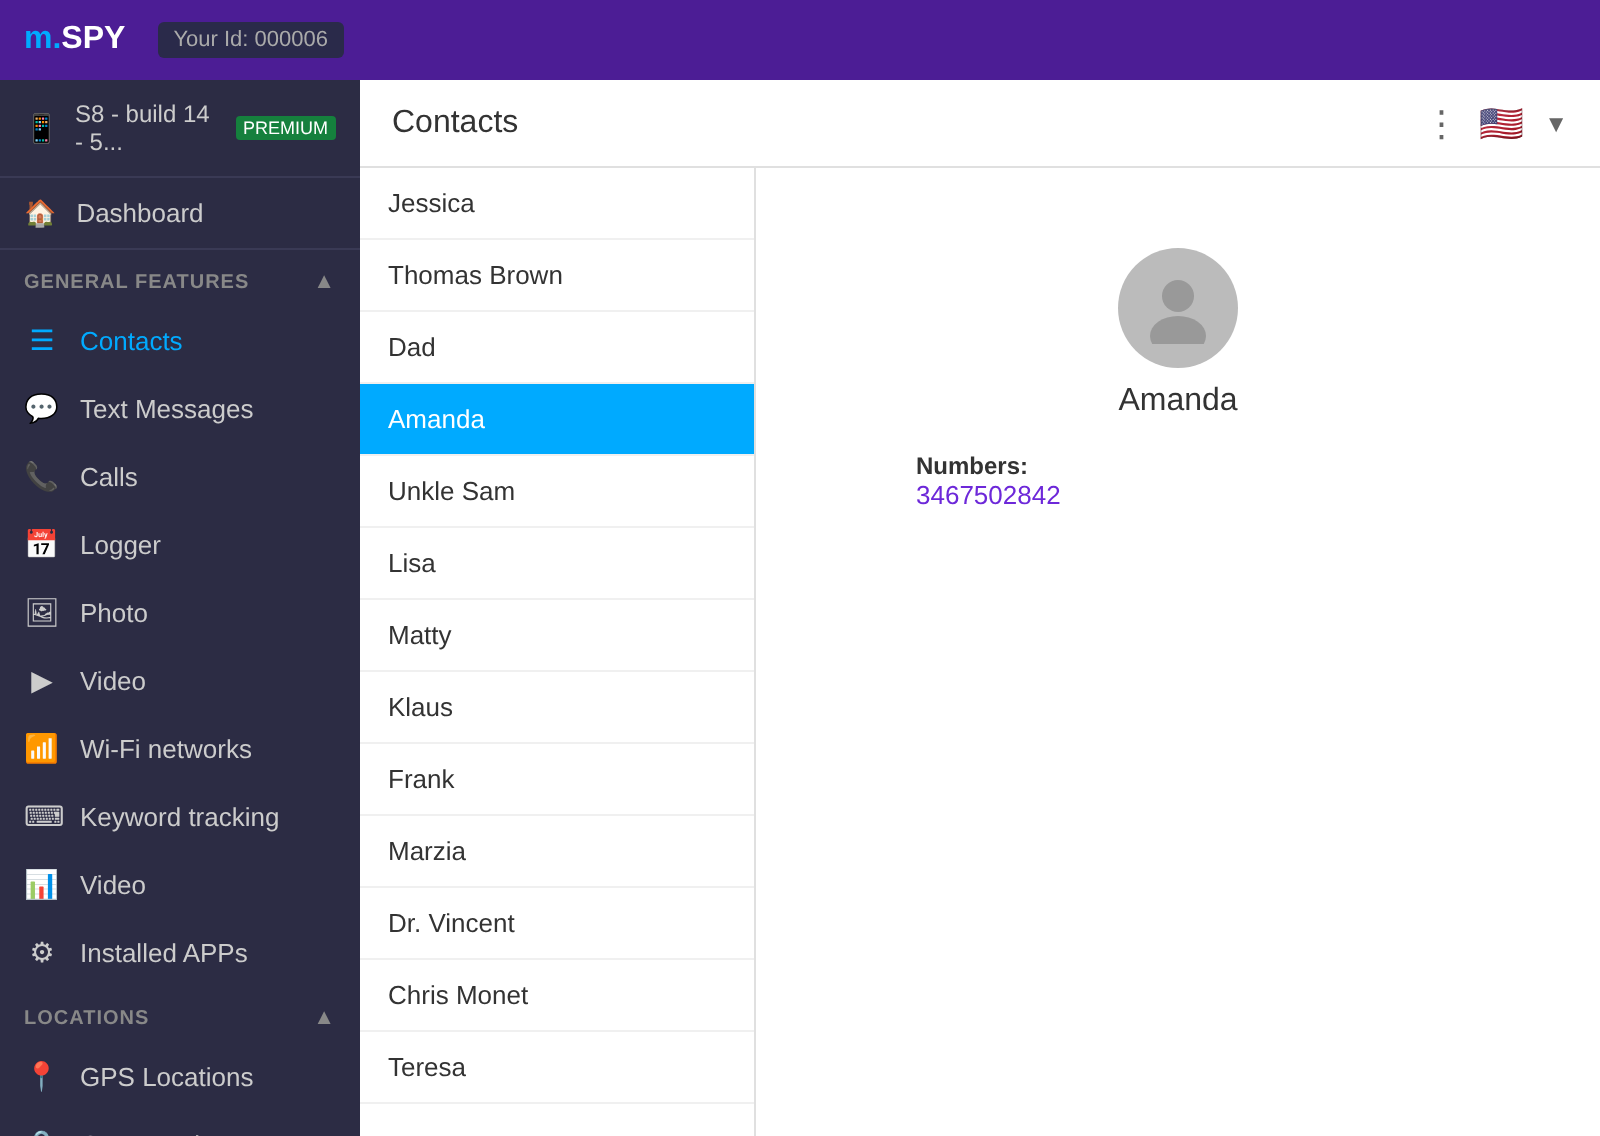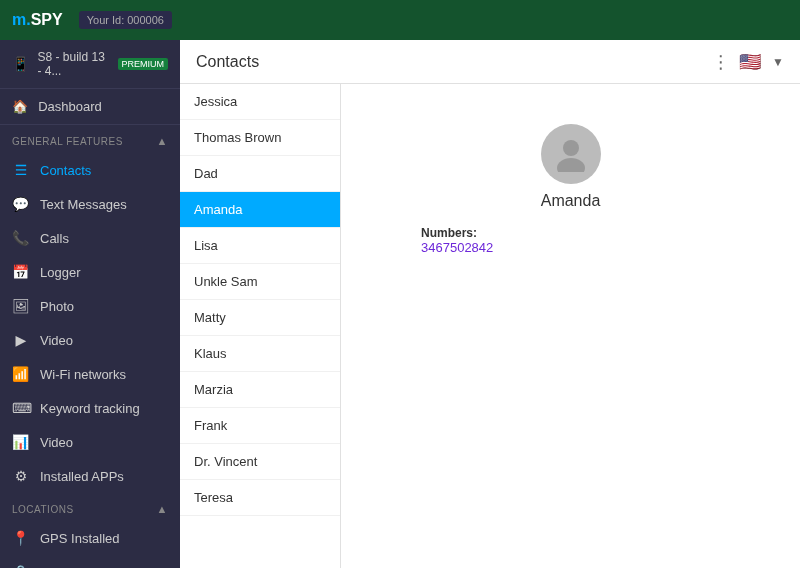--- a/index.html
+++ b/index.html
@@ -1,21 +1,21 @@
 <!DOCTYPE html>
 <html><head>
   <meta charset="utf-8">
   <style>
     * { margin: 0; padding: 0; box-sizing: border-box; }
     body { font-family: Arial, sans-serif; font-size: 13px; background: #f5f5f5; width: 800px; height: 568px; overflow: hidden; display: flex; flex-direction: column; }
 
     
     .topbar {
       height: 40px;
-      background: #14532d;
+      background: #4c1d95;
       display: flex;
       align-items: center;
       padding: 0 12px;
       flex-shrink: 0;
     }
     .topbar-logo {
       color: #fff;
       font-weight: bold;
       font-size: 16px;
       margin-right: 16px;
@@ -78,20 +78,21 @@
     }
     .section-header {
       padding: 10px 12px 6px;
       font-size: 10px;
       color: #888;
       text-transform: uppercase;
       letter-spacing: 0.5px;
       display: flex;
       align-items: center;
       justify-content: space-between;
+      font-weight: bold;
     }
     .sidebar-item {
       padding: 9px 12px;
       display: flex;
       align-items: center;
       gap: 10px;
       cursor: pointer;
       color: #ccc;
       font-size: 13px;
     }
@@ -138,21 +139,21 @@
       cursor: pointer;
     }
 
     
     .contacts-layout {
       display: flex;
       flex: 1;
       overflow: hidden;
     }
     .contacts-list {
-      width: 161px;
+      width: 198px;
       border-right: 1px solid #e0e0e0;
       overflow-y: auto;
       flex-shrink: 0;
     }
     .contact-item {
       padding: 10px 14px;
       border-bottom: 1px solid #f0f0f0;
       cursor: pointer;
       color: #333;
       font-size: 13px;
@@ -217,21 +218,21 @@
     <span>m.</span><span style="color:#fff;">SPY</span>
   </div>
   <div class="topbar-id">Your Id: 000006</div>
 </div>
 
 <div class="main-layout">
 
   <div class="sidebar">
     <div class="sidebar-device">
       <span class="device-icon">📱</span>
-      <span>S8 - build 13 - 4...</span>
+      <span>S8 - build 14 - 5...</span>
       <span class="premium-badge">PREMIUM</span>
     </div>
 
     <div class="sidebar-dashboard">
       <span class="icon">🏠</span>
       <span>Dashboard</span>
     </div>
 
     <div class="section-header">
       <span>GENERAL FEATURES</span>
@@ -282,21 +283,21 @@
     </div>
 
     <div class="section-header">
       <span>LOCATIONS</span>
       <span class="chevron">▲</span>
     </div>
 
     <div>
       <div class="sidebar-item">
         <span class="icon">📍</span>
-        <span>GPS Installed</span>
+        <span>GPS Locations</span>
       </div>
       <div class="sidebar-item">
         <span class="icon">🔒</span>
         <span>Geo Fencing</span>
       </div>
     </div>
   </div>
 
   <div class="content-area">
     <div class="content-header">
@@ -308,27 +309,28 @@
       </div>
     </div>
 
     <div class="contacts-layout">
 
       <div class="contacts-list">
         <div class="contact-item">Jessica</div>
         <div class="contact-item">Thomas Brown</div>
         <div class="contact-item">Dad</div>
         <div class="contact-item selected">Amanda</div>
+        <div class="contact-item">Unkle Sam</div>
         <div class="contact-item">Lisa</div>
-        <div class="contact-item">Unkle Sam</div>
         <div class="contact-item">Matty</div>
         <div class="contact-item">Klaus</div>
+        <div class="contact-item">Frank</div>
         <div class="contact-item">Marzia</div>
-        <div class="contact-item">Frank</div>
         <div class="contact-item">Dr. Vincent</div>
+        <div class="contact-item">Chris Monet</div>
         <div class="contact-item">Teresa</div>
 
       </div>
 
       <div class="contact-detail">
         <div class="avatar-circle">
           <svg viewBox="0 0 36 36">
             <circle cx="18" cy="12" r="8" fill="#999"></circle>
             <ellipse cx="18" cy="32" rx="14" ry="10" fill="#999"></ellipse>
           </svg>

